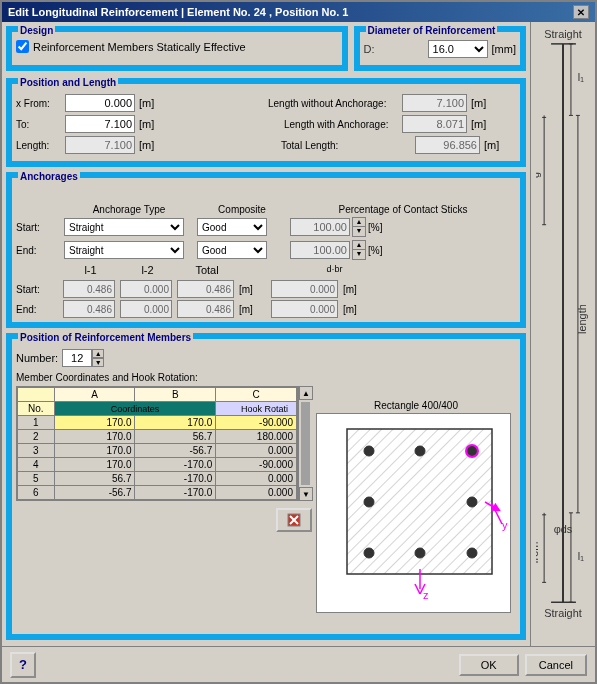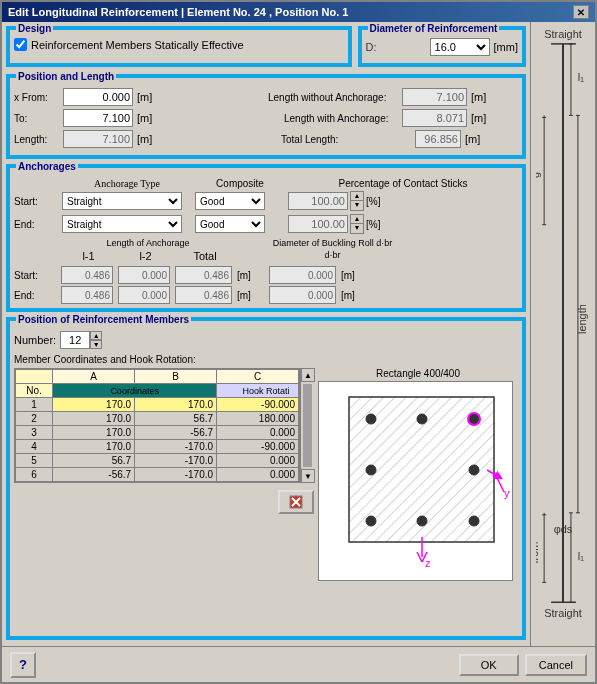--- a/index.html
+++ b/index.html
@@ -10,21 +10,21 @@
     .title-bar { background: linear-gradient(to right, #0a246a, #3a6ea5); color: white; padding: 3px 6px; display: flex; justify-content: space-between; align-items: center; height: 20px; flex-shrink: 0; }
     .title-bar-text { font-size: 11px; font-weight: bold; }
     .close-btn { background: #c0c0c0; border: 1px solid #808080; width: 16px; height: 14px; display: flex; align-items: center; justify-content: center; cursor: pointer; font-size: 10px; font-weight: bold; color: #000; }
     
     .main-content { display: flex; flex: 1; overflow: hidden; }
     
     .left-panel { flex: 1; padding: 4px; display: flex; flex-direction: column; gap: 3px; overflow-y: auto; }
     
     .right-panel { width: 65px; background: #d4d0c8; border-left: 1px solid #808080; display: flex; flex-direction: column; align-items: center; padding: 4px 2px; position: relative; }
     
-    .section { border: 4px solid #0ea5e9; background: #d4d0c8; padding: 4px; position: relative; margin-bottom: 2px; }
+    .section { border: 6px solid #0ea5e9; background: #d4d0c8; padding: 4px; position: relative; margin-bottom: 2px; }
     .section-title { position: absolute; top: -7px; left: 6px; background: #d4d0c8; padding: 0 2px; font-size: 10px; font-weight: bold; color: #000080; }
     
     .checkbox-row { display: flex; align-items: center; gap: 4px; }
     
     .field-row { display: flex; align-items: center; gap: 4px; margin-bottom: 3px; }
     .field-label { color: #333; min-width: 60px; }
     .field-input { background: #fff; border: 1px solid #808080; height: 18px; text-align: right; padding: 0 2px; }
     
     select { height: 18px; border: 1px solid #808080; background: white; font-size: 11px; }
     
@@ -39,21 +39,21 @@
     th { background: #fef9c3; border: 1px solid #808080; padding: 1px 2px; text-align: center; font-size: 10px; font-weight: normal; }
     td { border: 1px solid #808080; padding: 1px 3px; text-align: right; font-size: 10px; }
     tr.selected td { background: #fff68f; }
     tr:not(.selected) td:first-child { background: #d4d0c8; }
     
     .scroll-bar { width: 14px; background: #d4d0c8; border-left: 1px solid #808080; display: flex; flex-direction: column; }
     .scroll-up, .scroll-down { width: 14px; height: 14px; background: #d4d0c8; border: 1px solid #808080; display: flex; align-items: center; justify-content: center; cursor: pointer; font-size: 8px; }
     .scroll-thumb { flex: 1; background: #a0a0a0; margin: 2px; }
     
     .cross-section { border: 1px solid #808080; width: 195px; height: 200px; background: white; position: relative; overflow: hidden; }
-    .cross-title { font-size: 10px; text-align: center; margin-bottom: 2px; }
+    .cross-title { font-size: 10px; text-align: center; margin-bottom: 2px; margin-top: 14px; }
     
     .bottom-bar { height: 36px; background: #d4d0c8; border-top: 1px solid #808080; display: flex; align-items: center; justify-content: space-between; padding: 0 8px; flex-shrink: 0; }
     .bottom-left { display: flex; align-items: center; gap: 4px; }
     .bottom-right { display: flex; gap: 6px; }
     
     .btn { background: #d4d0c8; border: 2px outset #e0e0e0; padding: 3px 12px; cursor: pointer; font-size: 11px; min-width: 60px; text-align: center; }
     
     .help-btn { width: 26px; height: 26px; background: #d4d0c8; border: 2px outset #e0e0e0; display: flex; align-items: center; justify-content: center; cursor: pointer; font-weight: bold; font-size: 13px; color: #000080; }
     
     .disabled-input { background: #e8e8e8 !important; color: #666; }
@@ -127,33 +127,33 @@
               <input type="text" class="field-input disabled-input" style="width: 65px;" value="7.100" readonly="">
               <span>[m]</span>
             </div>
             <div class="field-row">
               <span style="font-size:10px; min-width:130px;padding-left:16px;">Length with Anchorage:</span>
               <input type="text" class="field-input disabled-input" style="width: 65px;" value="8.071" readonly="">
               <span>[m]</span>
             </div>
             <div class="field-row">
               <span style="font-size:10px; min-width:130px;margin-left:13px;">Total Length:</span>
-              <input type="text" class="field-input disabled-input" style="width: 46px;" value="96.856" readonly="">
+              <input type="text" class="field-input disabled-input" style="width: 65px;" value="96.856" readonly="">
               <span>[m]</span>
             </div>
           </div>
         </div>
       </div>
 
-      <div class="section" style="padding-top:10px;">
+      <div class="section" style="padding-top:26px;">
         <span class="section-title">Anchorages</span>
 
         <div style="display:grid; grid-template-columns:45px 130px 90px 1fr; gap:3px; margin-bottom:2px;">
           <div></div>
-          <div style="text-align:center; font-size:10px;font-family:Liberation Serif, serif;">Anchorage Type</div>
+          <div style="text-align:center; font-size:10px;">Anchorage Type</div>
           <div style="text-align:center; font-size:10px;">Composite</div>
           <div style="text-align:center; font-size:10px;">Percentage of Contact Sticks</div>
         </div>
 
         <div style="display:grid; grid-template-columns:45px 130px 90px 1fr; gap:3px; align-items:center; margin-bottom:3px;">
           <span style="font-size:10px;">Start:</span>
           <select style="width:120px; font-size:10px;">
             <option>Straight</option>
             <option>Hook</option>
             <option>Loop</option>
@@ -186,27 +186,20 @@
           <div style="display:flex; align-items:center; gap:2px;">
             <input type="text" class="field-input disabled-input" style="width: 60px;" value="100.00" readonly="">
             <div style="display:flex; flex-direction:column; border:1px solid #808080;">
               <div style="width:12px; height:9px; background:#d4d0c8; border-bottom:1px solid #808080; text-align:center; font-size:7px; cursor:pointer;">▲</div>
               <div style="width:12px; height:9px; background:#d4d0c8; text-align:center; font-size:7px; cursor:pointer;">▼</div>
             </div>
             <span style="font-size:10px;">[%]</span>
           </div>
         </div>
 
-        <div style="display:grid; grid-template-columns:45px 55px 55px 60px 30px 70px 55px 30px; gap:2px; margin-bottom:2px; text-align:center; font-size:9px;">
-          <div></div>
-          <div colspan="3" style="grid-column:2/5; font-size:9px;">Length of Anchorage</div>
-          <div></div>
-          <div colspan="2" style="grid-column:6/8; font-size:9px;">Diameter of Buckling Roll d·br</div>
-          <div></div>
-        </div>
         <div style="display:grid; grid-template-columns:45px 55px 55px 60px 30px 70px 55px 30px; gap:2px; margin-bottom:2px; text-align:center; font-size:9px;">
           <div></div>
           <div>l-1</div>
           <div>l-2</div>
           <div>Total</div>
           <div></div>
           <div style="grid-column:6/8; font-size:9px;">d·br</div>
           <div></div>
           <div></div>
         </div>

